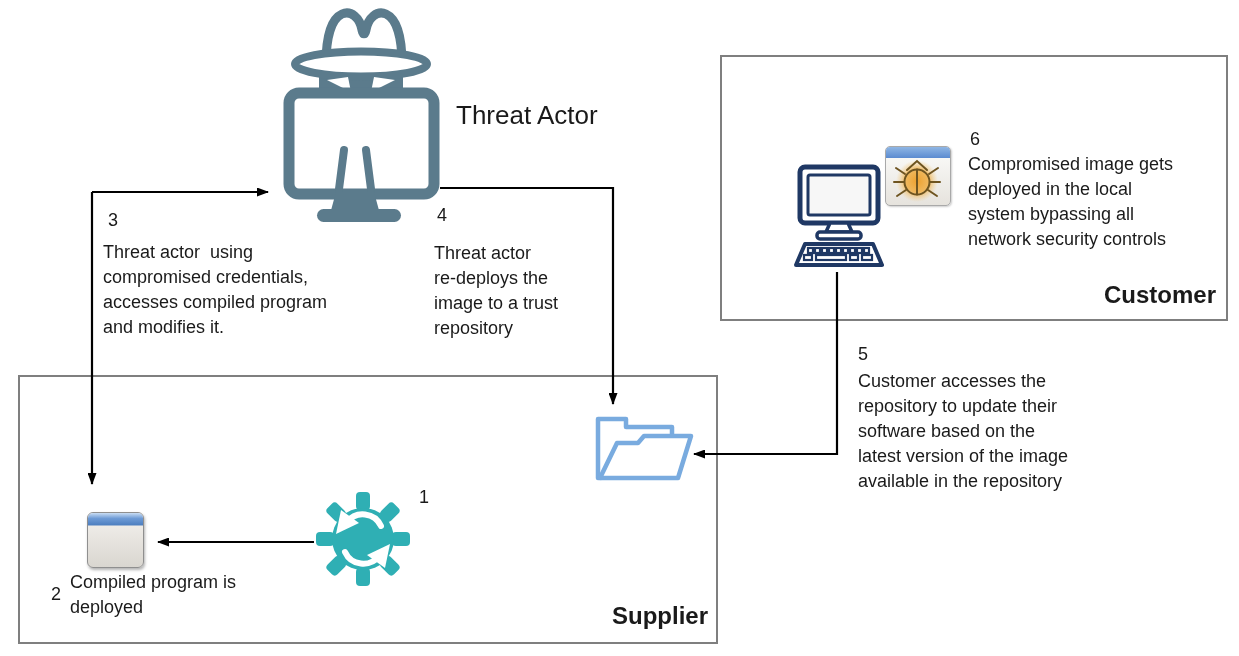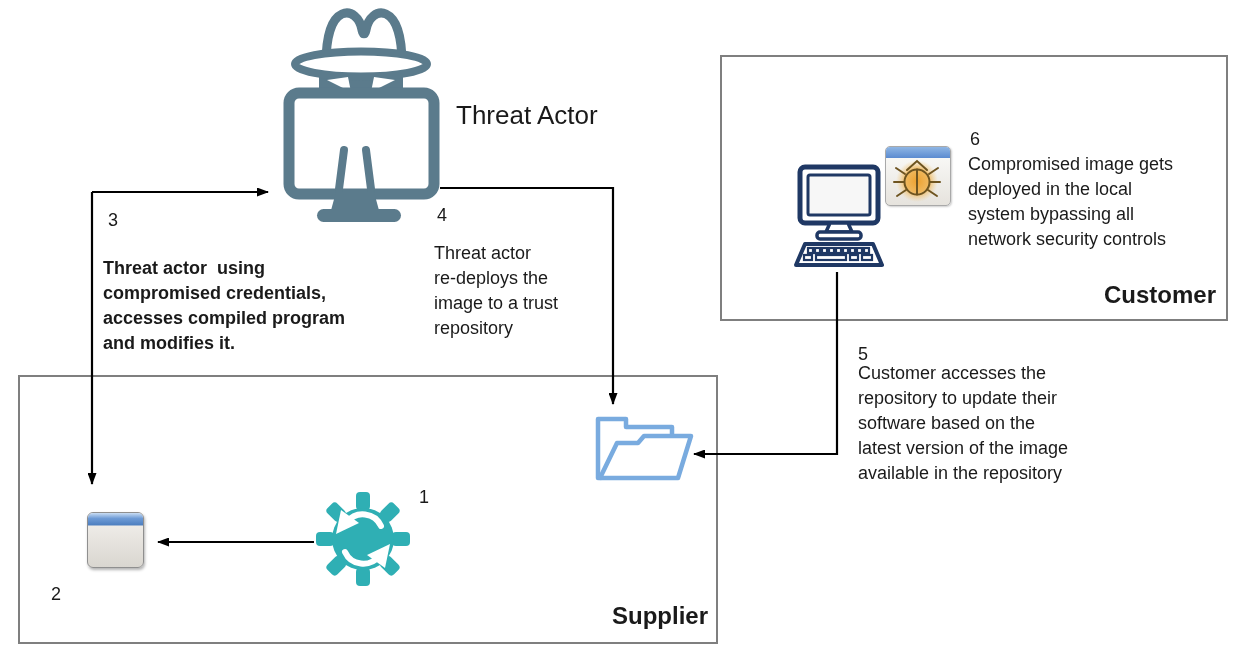--- a/index.html
+++ b/index.html
@@ -148,35 +148,37 @@
     <polygon points="75,53 70,77 52,64" fill="#ffffff"></polygon>
   </svg>
 
   <div class="prgwin">
     <div class="titlebar"></div>
   </div>
 
   <div class="step-num" style="left:419px;top:485px;">1</div>
 
   <div class="step-num" style="left:51px;top:582px;">2</div>
+  <div class="step-text" style="left:70px;top:570px;width:220px;">Compiled program is
+deployed</div>
 
   <div class="step-num" style="left:108px;top:208px;">3</div>
-  <div class="step-text" style="left:103px;top:256px;width:270px;font-weight:bold;">Threat actor  using
+  <div class="step-text" style="left:103px;top:240px;width:270px;">Threat actor  using
 compromised credentials,
 accesses compiled program
 and modifies it.</div>
 
   <div class="step-num" style="left:437px;top:203px;">4</div>
   <div class="step-text" style="left:434px;top:241px;width:200px;">Threat actor
 re-deploys the
 image to a trust
 repository</div>
 
   <div class="step-num" style="left:858px;top:342px;">5</div>
-  <div class="step-text" style="left:858px;top:361px;width:300px;">Customer accesses the
+  <div class="step-text" style="left:858px;top:369px;width:300px;">Customer accesses the
 repository to update their
 software based on the
 latest version of the image
 available in the repository</div>
 
   <div class="step-num" style="left:970px;top:127px;">6</div>
   <div class="step-text" style="left:968px;top:152px;width:280px;">Compromised image gets
 deployed in the local
 system bypassing all
 network security controls</div>

